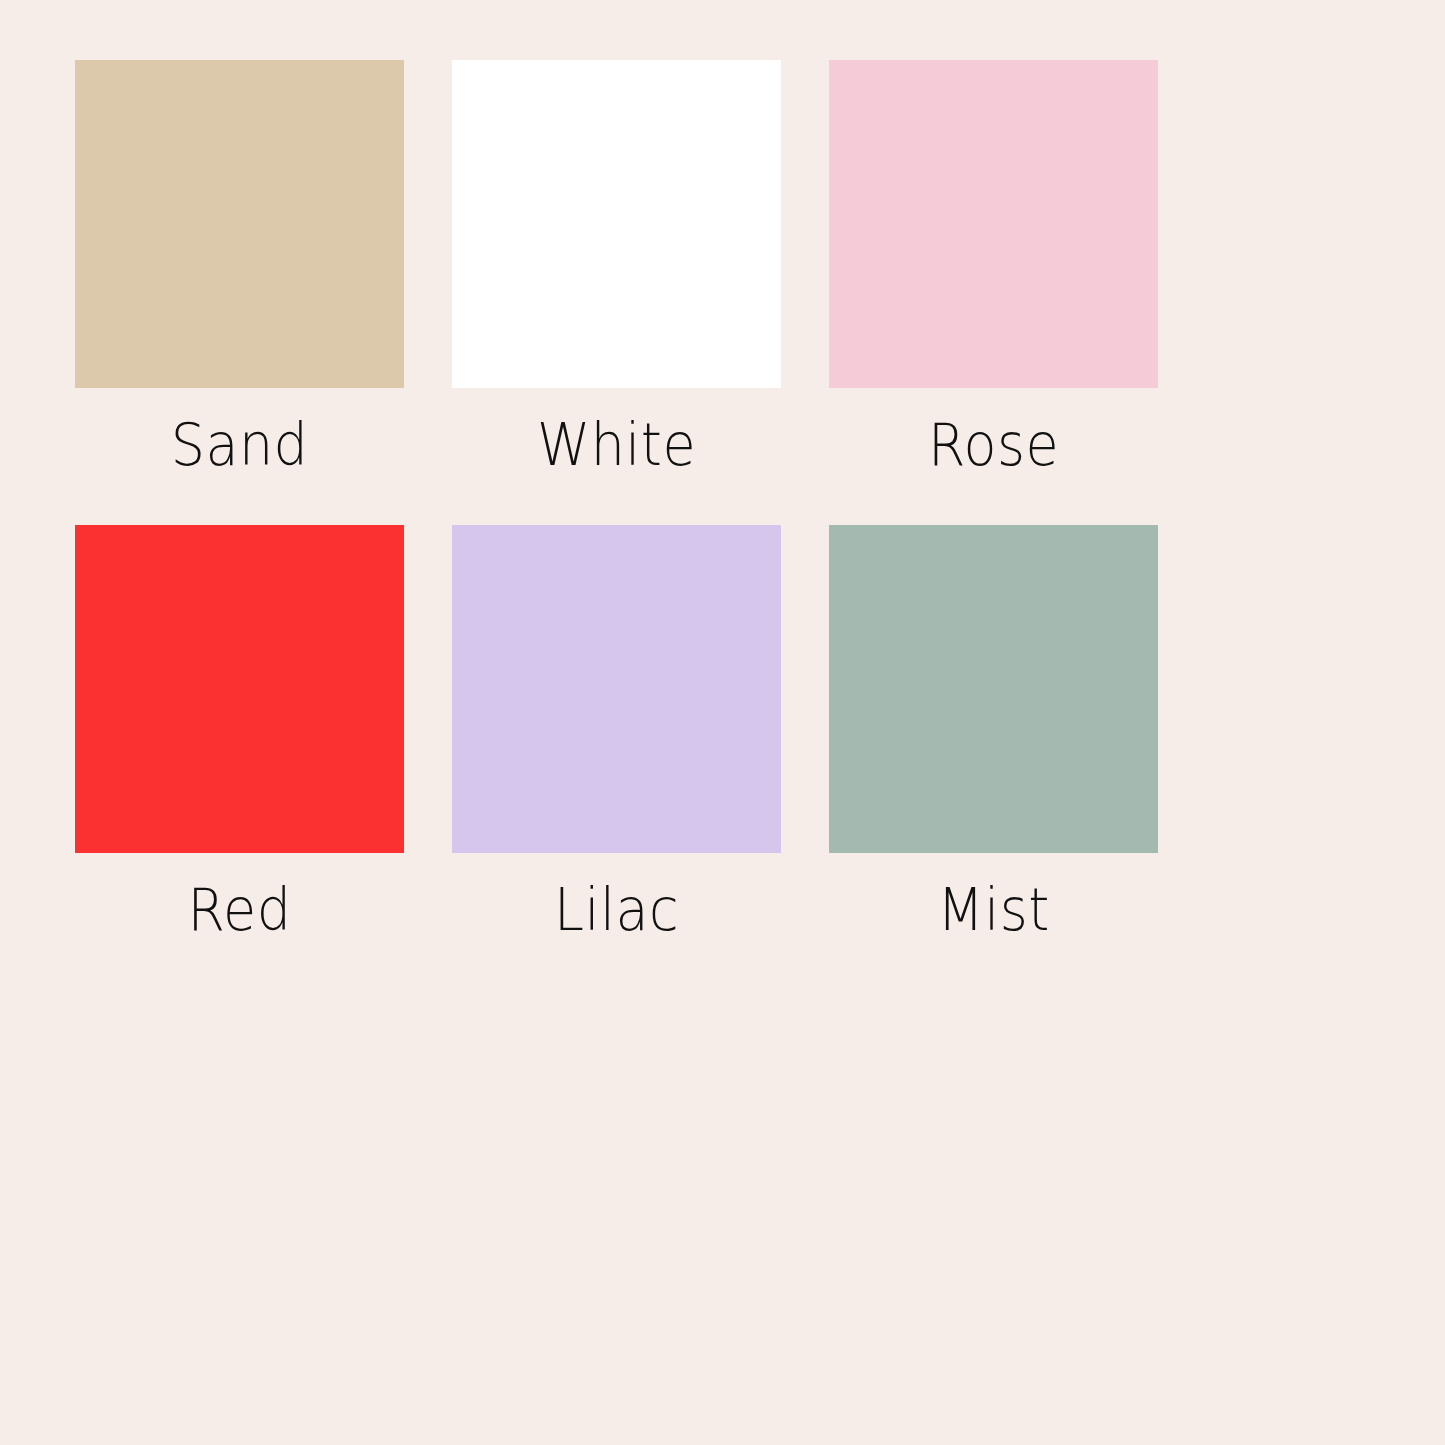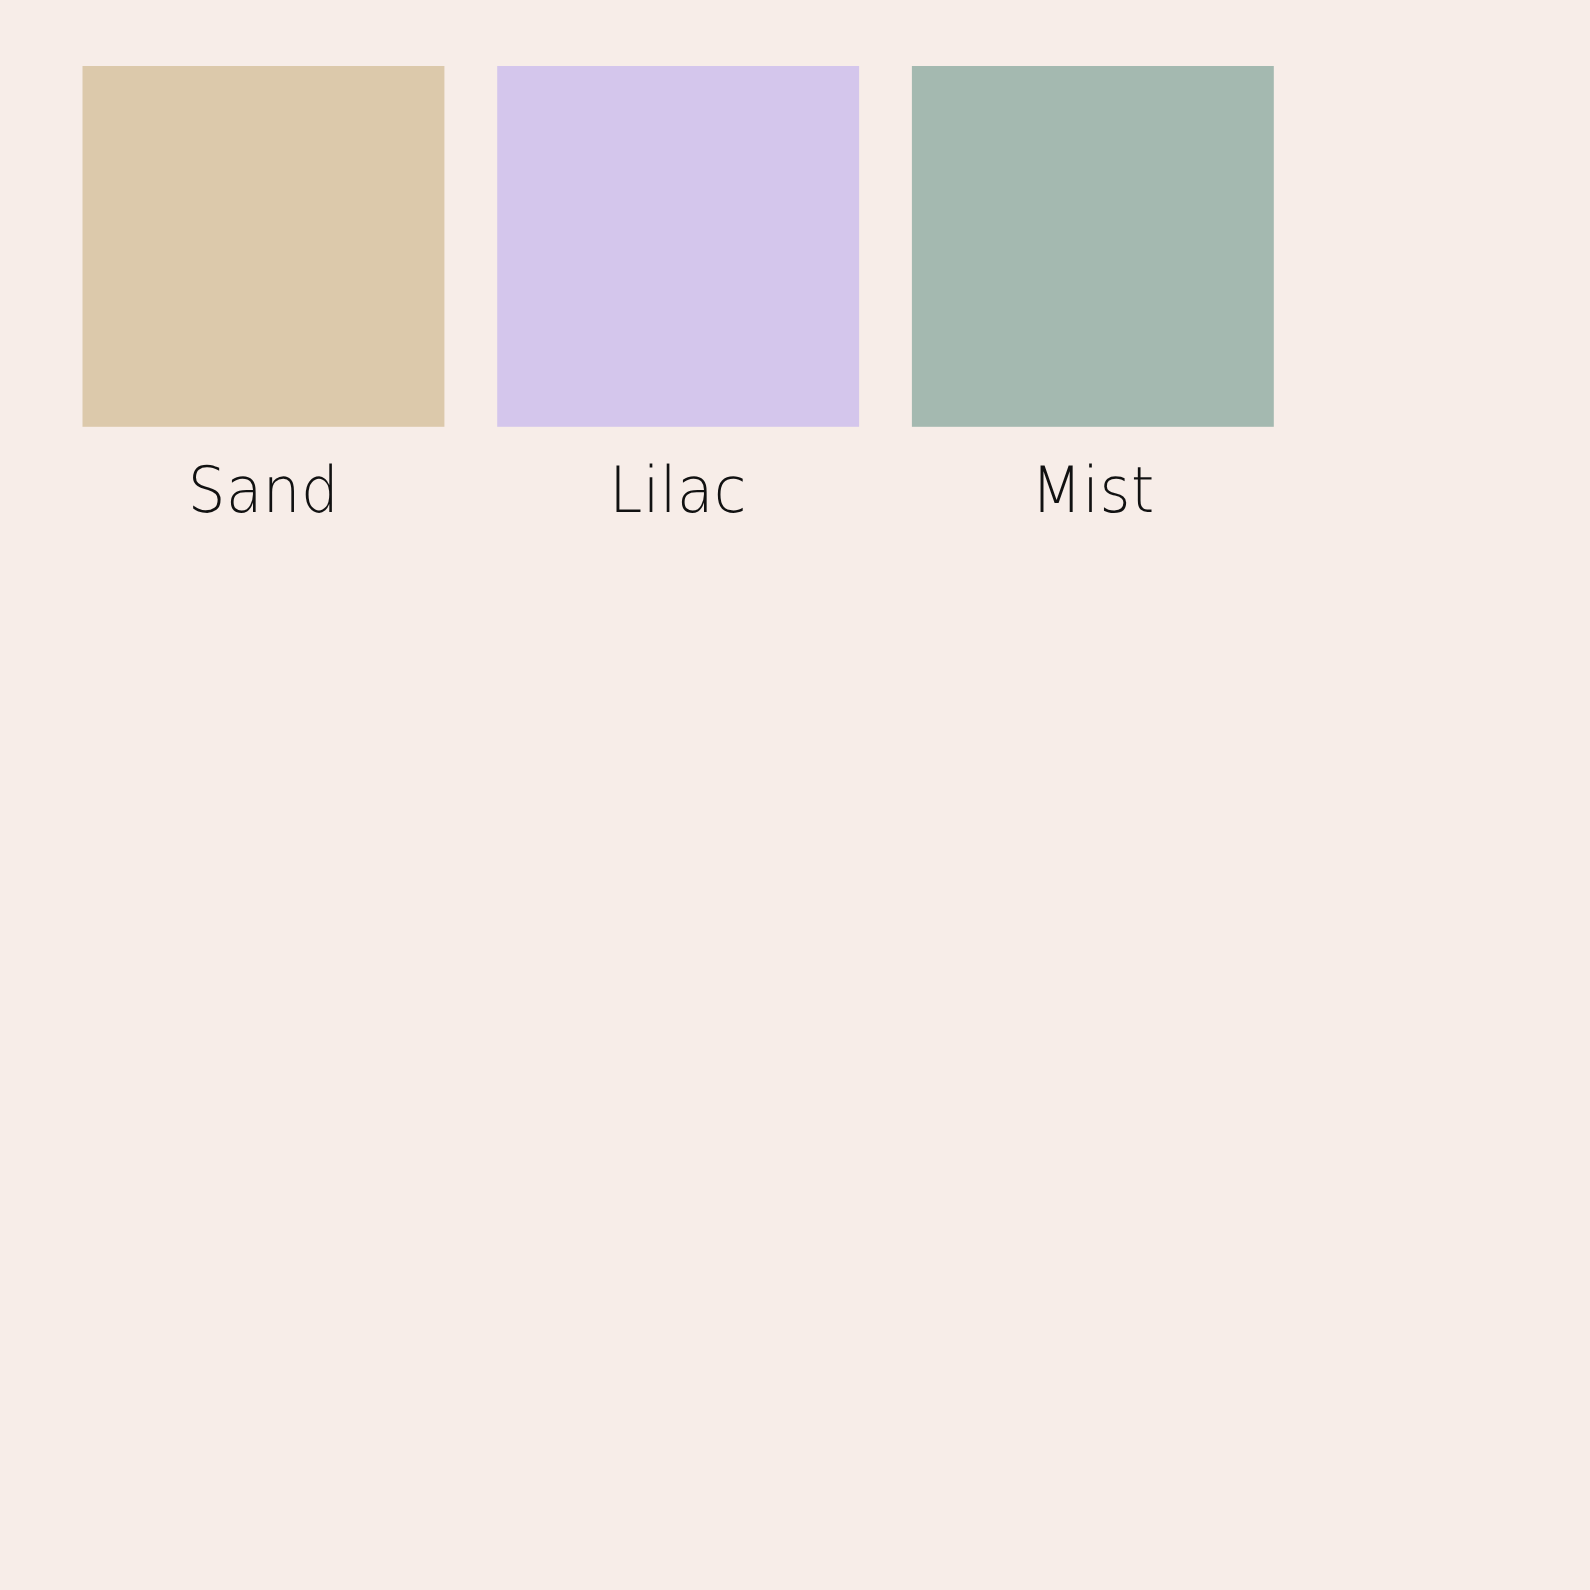--- a/index.html
+++ b/index.html
@@ -73,24 +73,36 @@
 
 <div id="palette-board" style="background: rgb(247, 237, 232);">
 
   <div id="swatch-grid">
 
     <div class="swatch-cell">
       <span class="swatch-chip" style="background: rgb(220, 201, 171);"></span>
       <span class="swatch-label" style="color: rgb(17, 17, 17);">Sand</span>
     </div>
 
+    <div class="swatch-cell">
+      <span class="swatch-chip" style="background: rgb(255, 255, 255);"></span>
+      <span class="swatch-label" style="color: rgb(17, 17, 17);">White</span>
+    </div>
 
 
 
+    <div class="swatch-cell">
+      <span class="swatch-chip" style="background: rgb(245, 203, 216);"></span>
+      <span class="swatch-label" style="color: rgb(17, 17, 17);">Rose</span>
+    </div>
 
+    <div class="swatch-cell">
+      <span class="swatch-chip" style="background: rgb(251, 48, 48);"></span>
+      <span class="swatch-label" style="color: rgb(17, 17, 17);">Red</span>
+    </div>
 
     <div class="swatch-cell">
       <span class="swatch-chip" style="background: rgb(212, 198, 236);"></span>
       <span class="swatch-label" style="color: rgb(17, 17, 17);">Lilac</span>
     </div>
 
     <div class="swatch-cell">
       <span class="swatch-chip" style="background: rgb(164, 185, 176);"></span>
       <span class="swatch-label" style="color: rgb(17, 17, 17);">Mist</span>
     </div>

